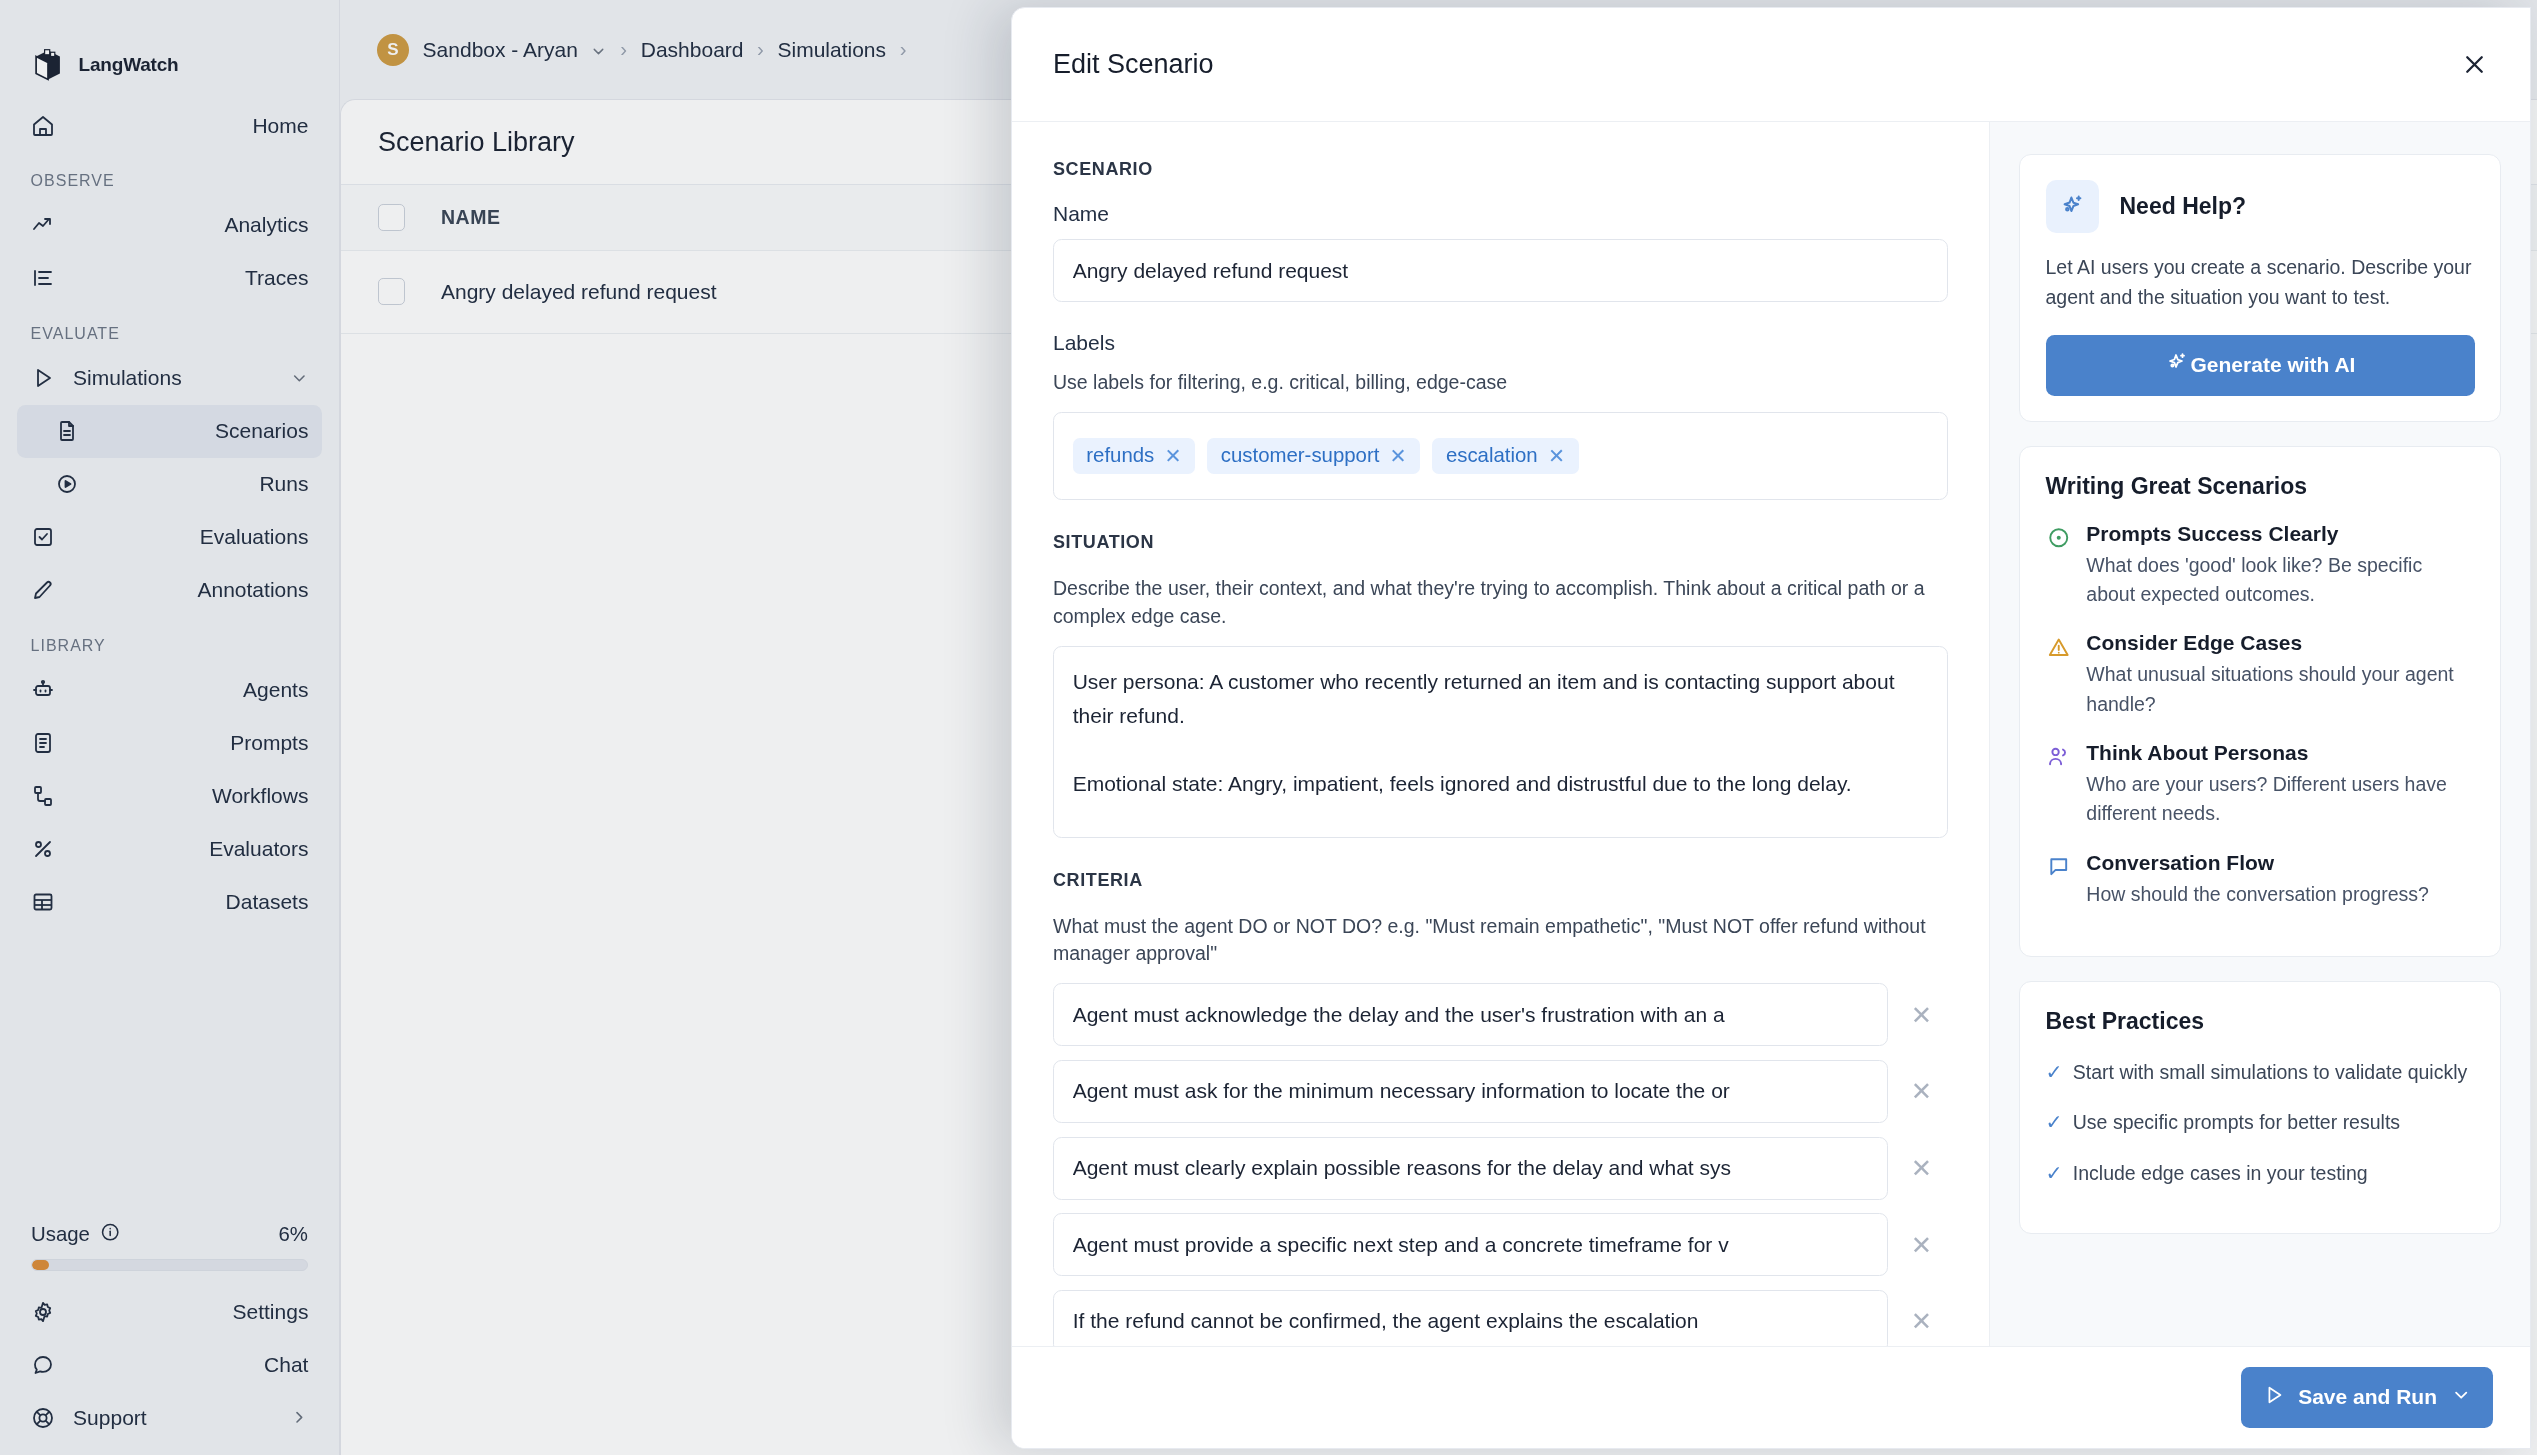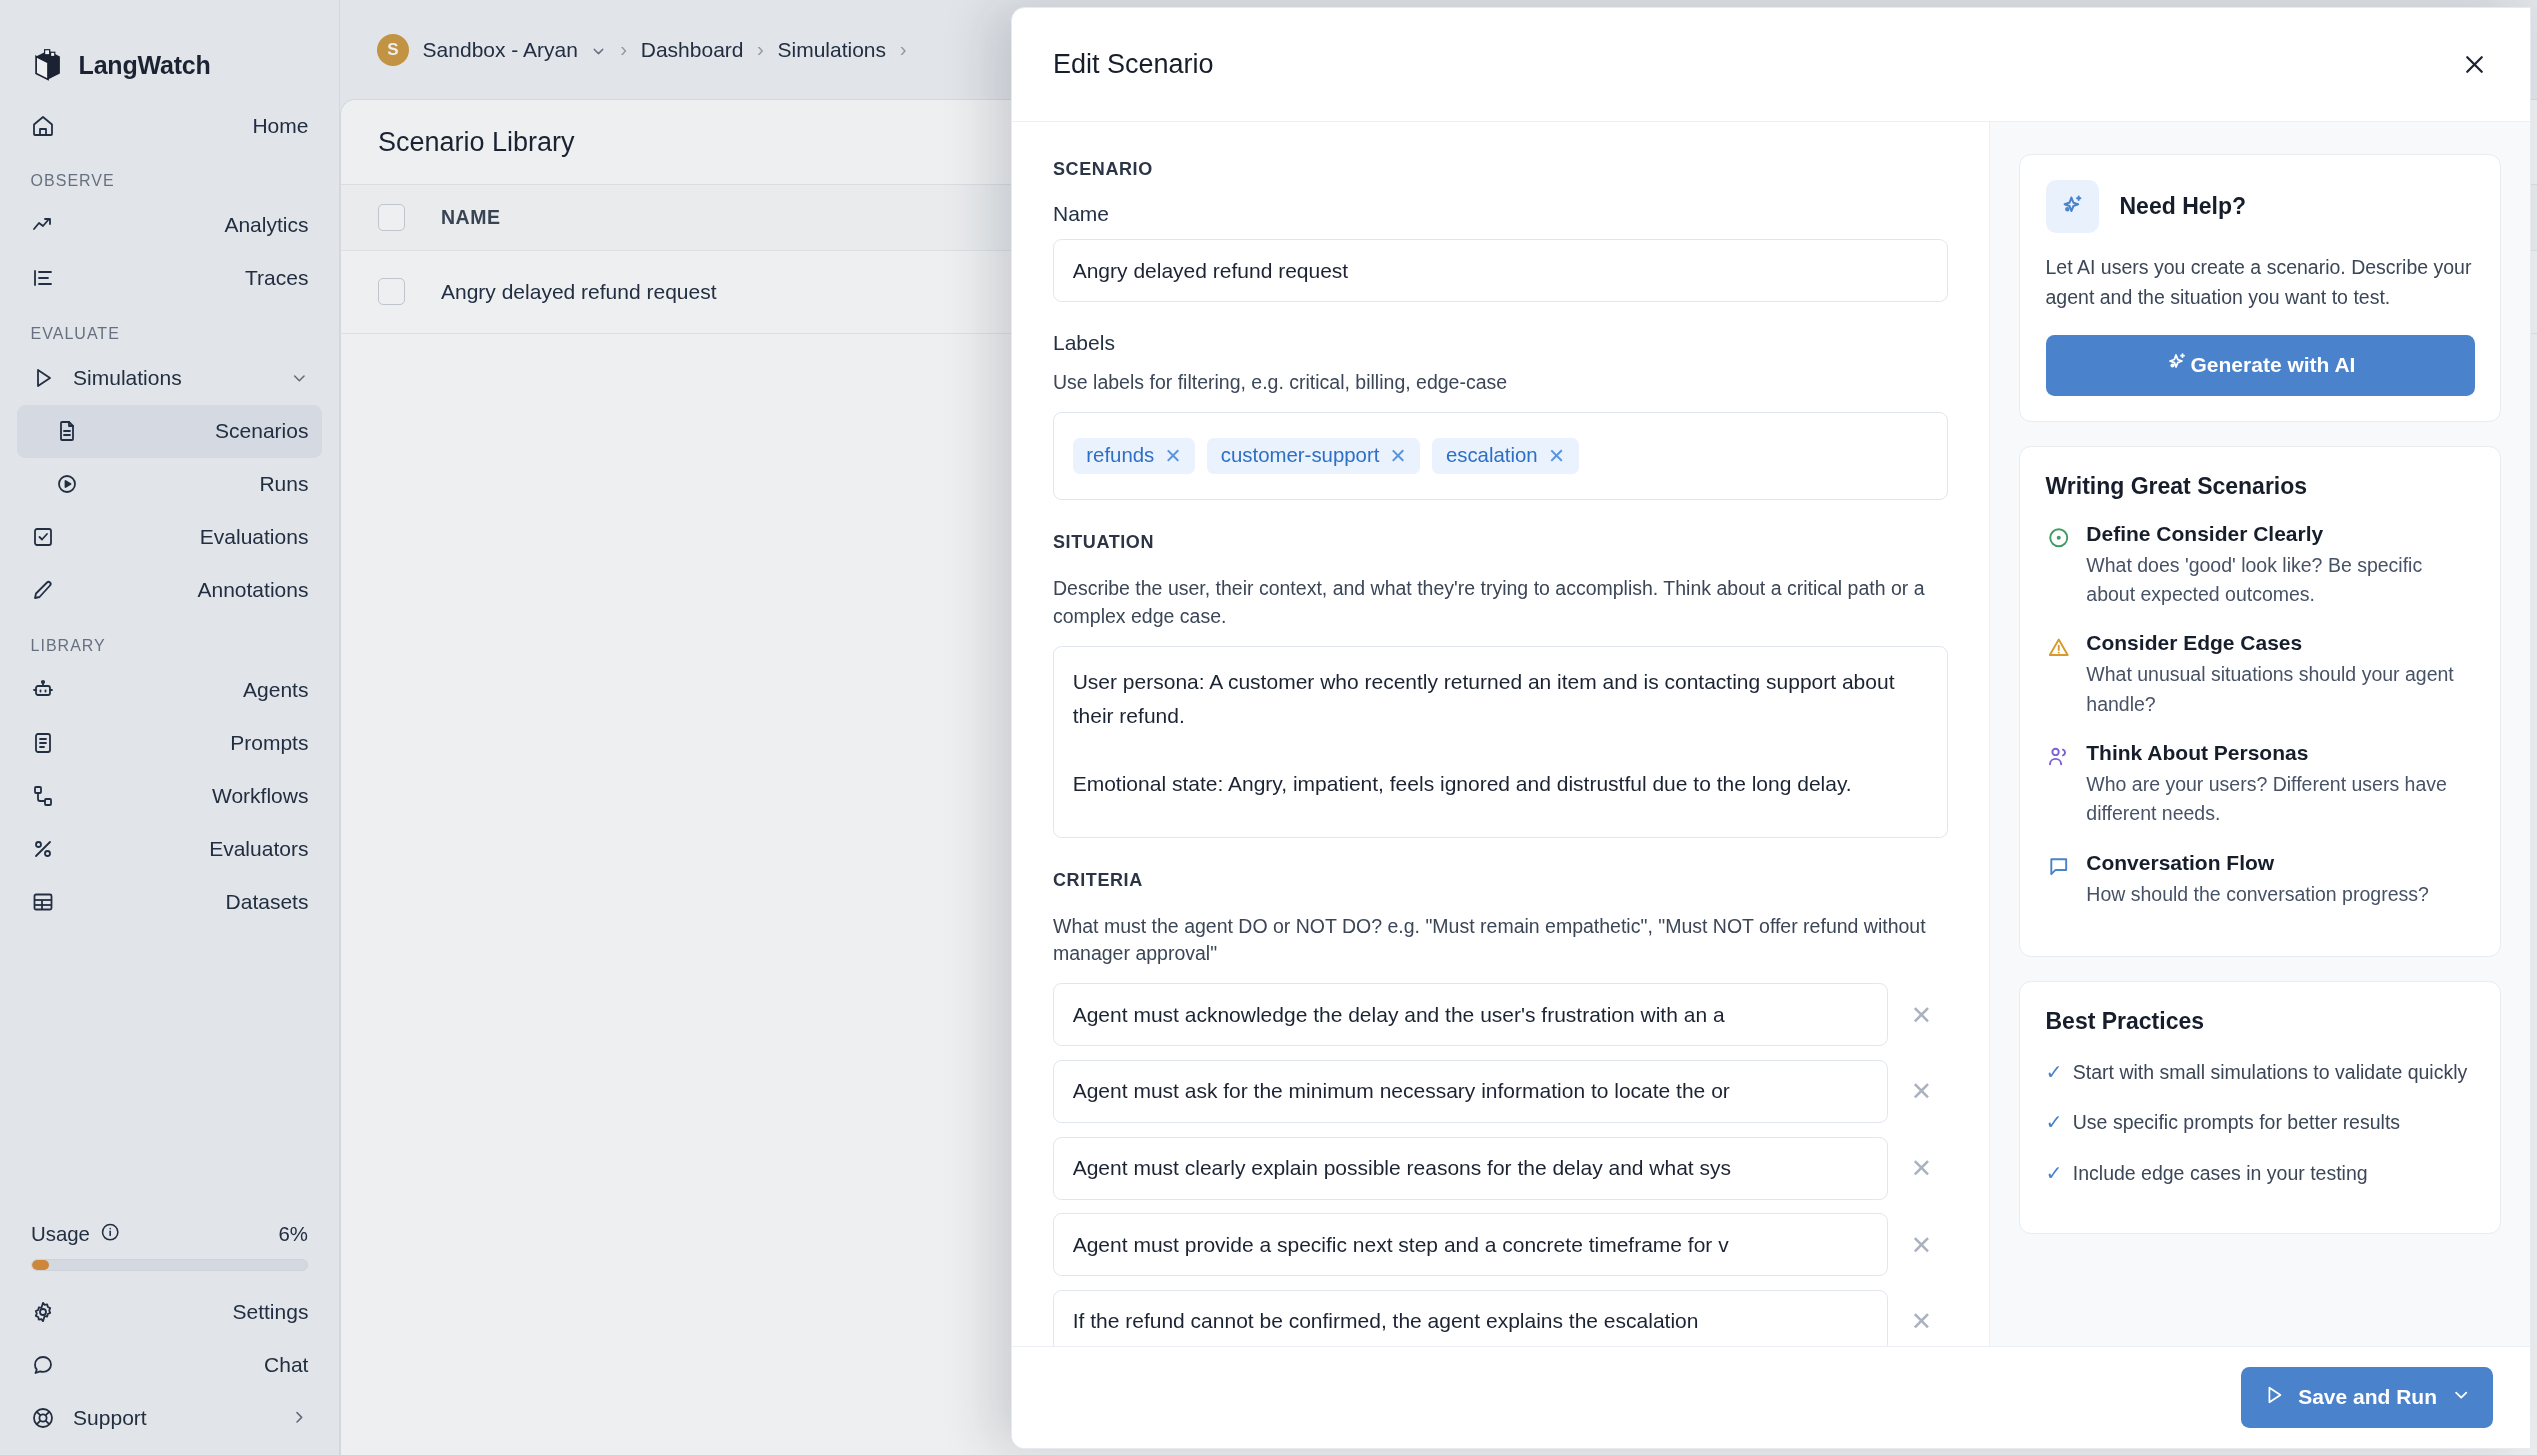--- a/index.html
+++ b/index.html
@@ -14,21 +14,21 @@
   
   .sidebar {
     width: 340px; height: 1456px; flex: 0 0 340px;
     background: #f2f4f7;
     border-right: 0.8px solid #e3e6ec;
     display: flex; flex-direction: column;
     padding: 0 0 12px 0;
   }
   .brand { display: flex; align-items: center; gap: 13.6px; padding: 31px 0 0 31px; height: 99px; }
   .brand-mark { width: 34px; height: 36px; flex: 0 0 34px; }
-  .brand-name { font-size: 25px; font-weight: 700; color: #1c2434; letter-spacing: -0.2px; }
+  .brand-name { font-size: 19px; font-weight: 700; color: #1c2434; letter-spacing: -0.2px; }
 
   .nav { padding: 0 17px; }
   .nav-item {
     display: flex; align-items: center; gap: 17px;
     height: 53px; padding: 0 13.6px; border-radius: 8.5px;
     color: #243044; font-size: 21px; cursor: pointer;
     position: relative;
     justify-content: space-between;
   }
   .nav-item .ic { width: 25.5px; height: 25.5px; flex: 0 0 25.5px; display:flex; align-items:center; justify-content:center; }
@@ -513,21 +513,21 @@
           <div class="tips-title">Writing Great Scenarios</div>
 
           <div class="tip">
             <span class="tip-ic">
               <svg viewBox="0 0 24 24" width="25.5" height="25.5" fill="none" stroke="#3f9c62" stroke-width="1.8">
                   <circle cx="12" cy="12" r="8"></circle>
                   <circle cx="12" cy="12" r="1.9" fill="#3f9c62" stroke="none"></circle>
                 </svg>
             </span>
             <div>
-              <div class="tip-h">Define Consider Clearly</div>
+              <div class="tip-h">Prompts Success Clearly</div>
               <div class="tip-p">What does 'good' look like? Be specific about expected outcomes.</div>
             </div>
           </div>
 
           <div class="tip">
             <span class="tip-ic">
               <svg viewBox="0 0 24 24" width="25.5" height="25.5" fill="none" stroke="#d79a2b" stroke-width="1.8" stroke-linejoin="round">
                   <path d="M12 4.2l8.4 14.6H3.6z"></path>
                   <path d="M12 10v4.2" stroke-linecap="round"></path>
                   <circle cx="12" cy="16.6" r="0.85" fill="#d79a2b" stroke="none"></circle>

